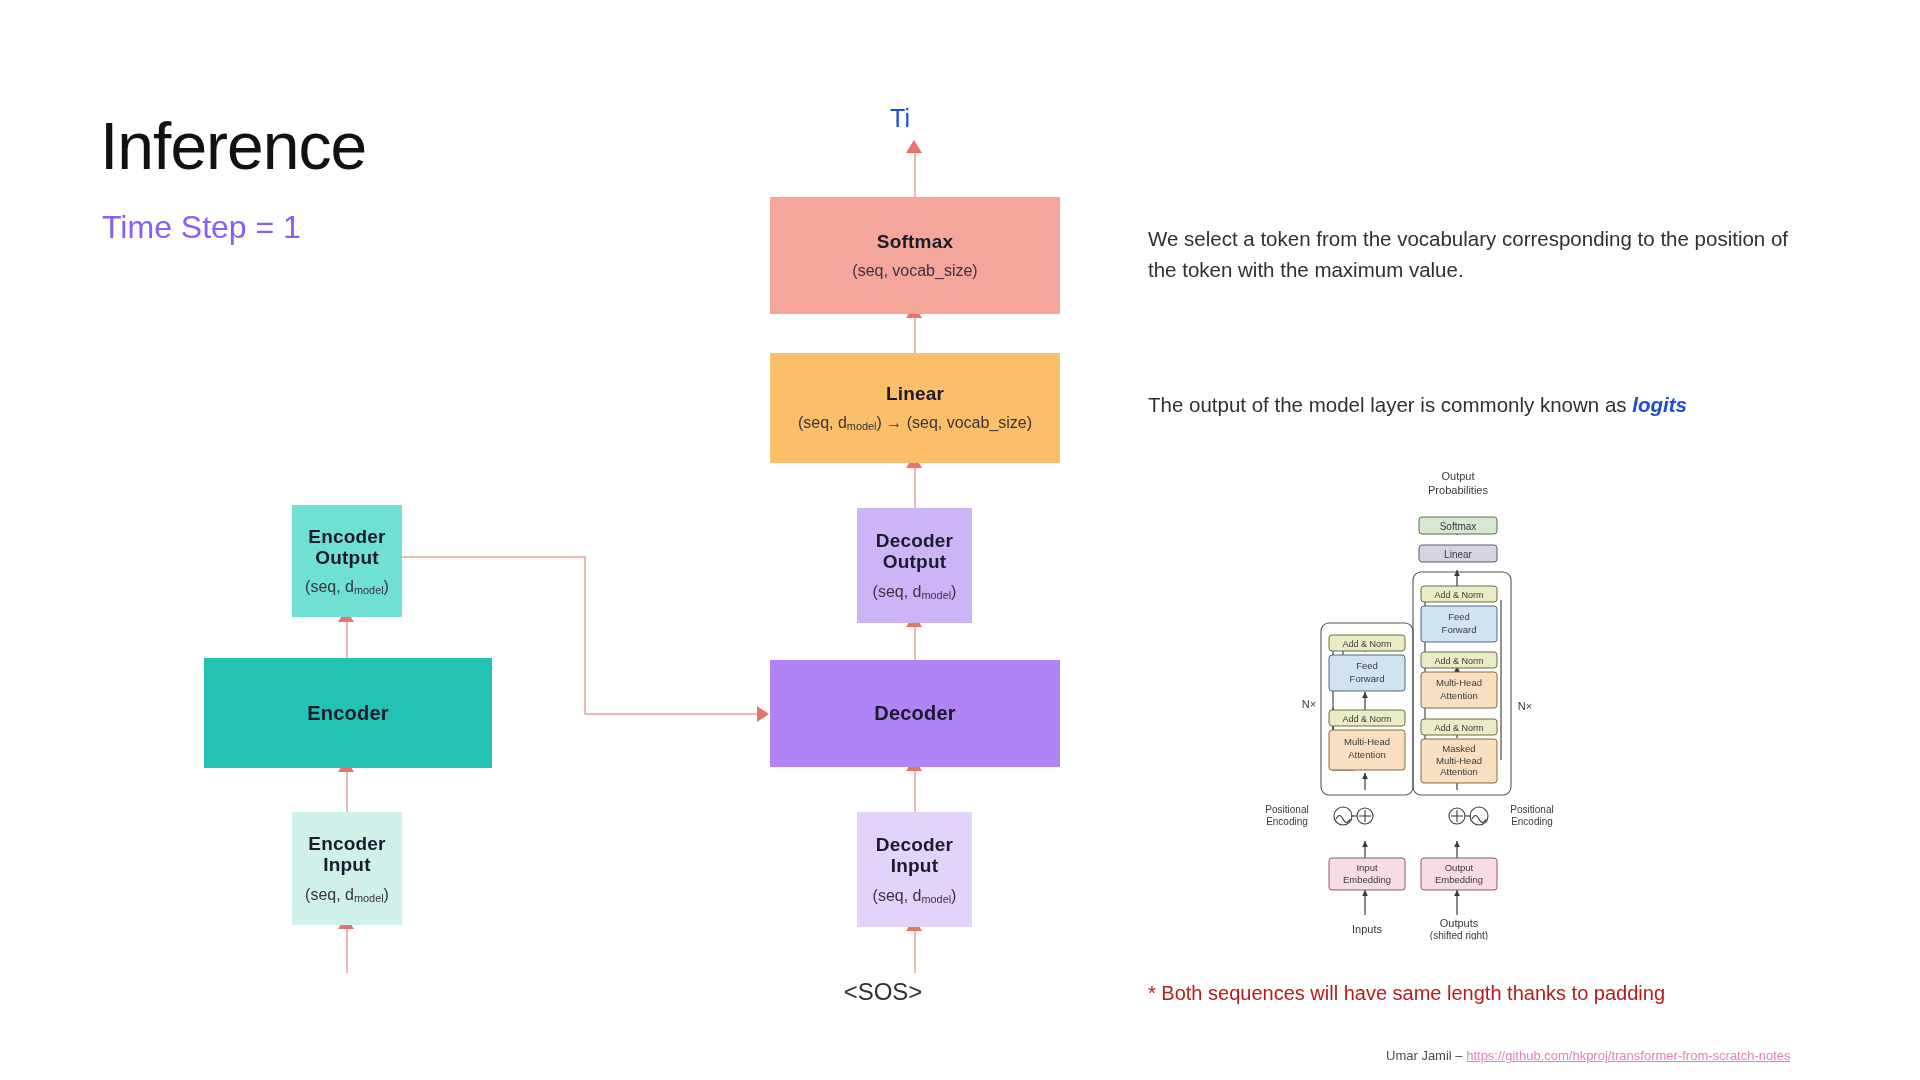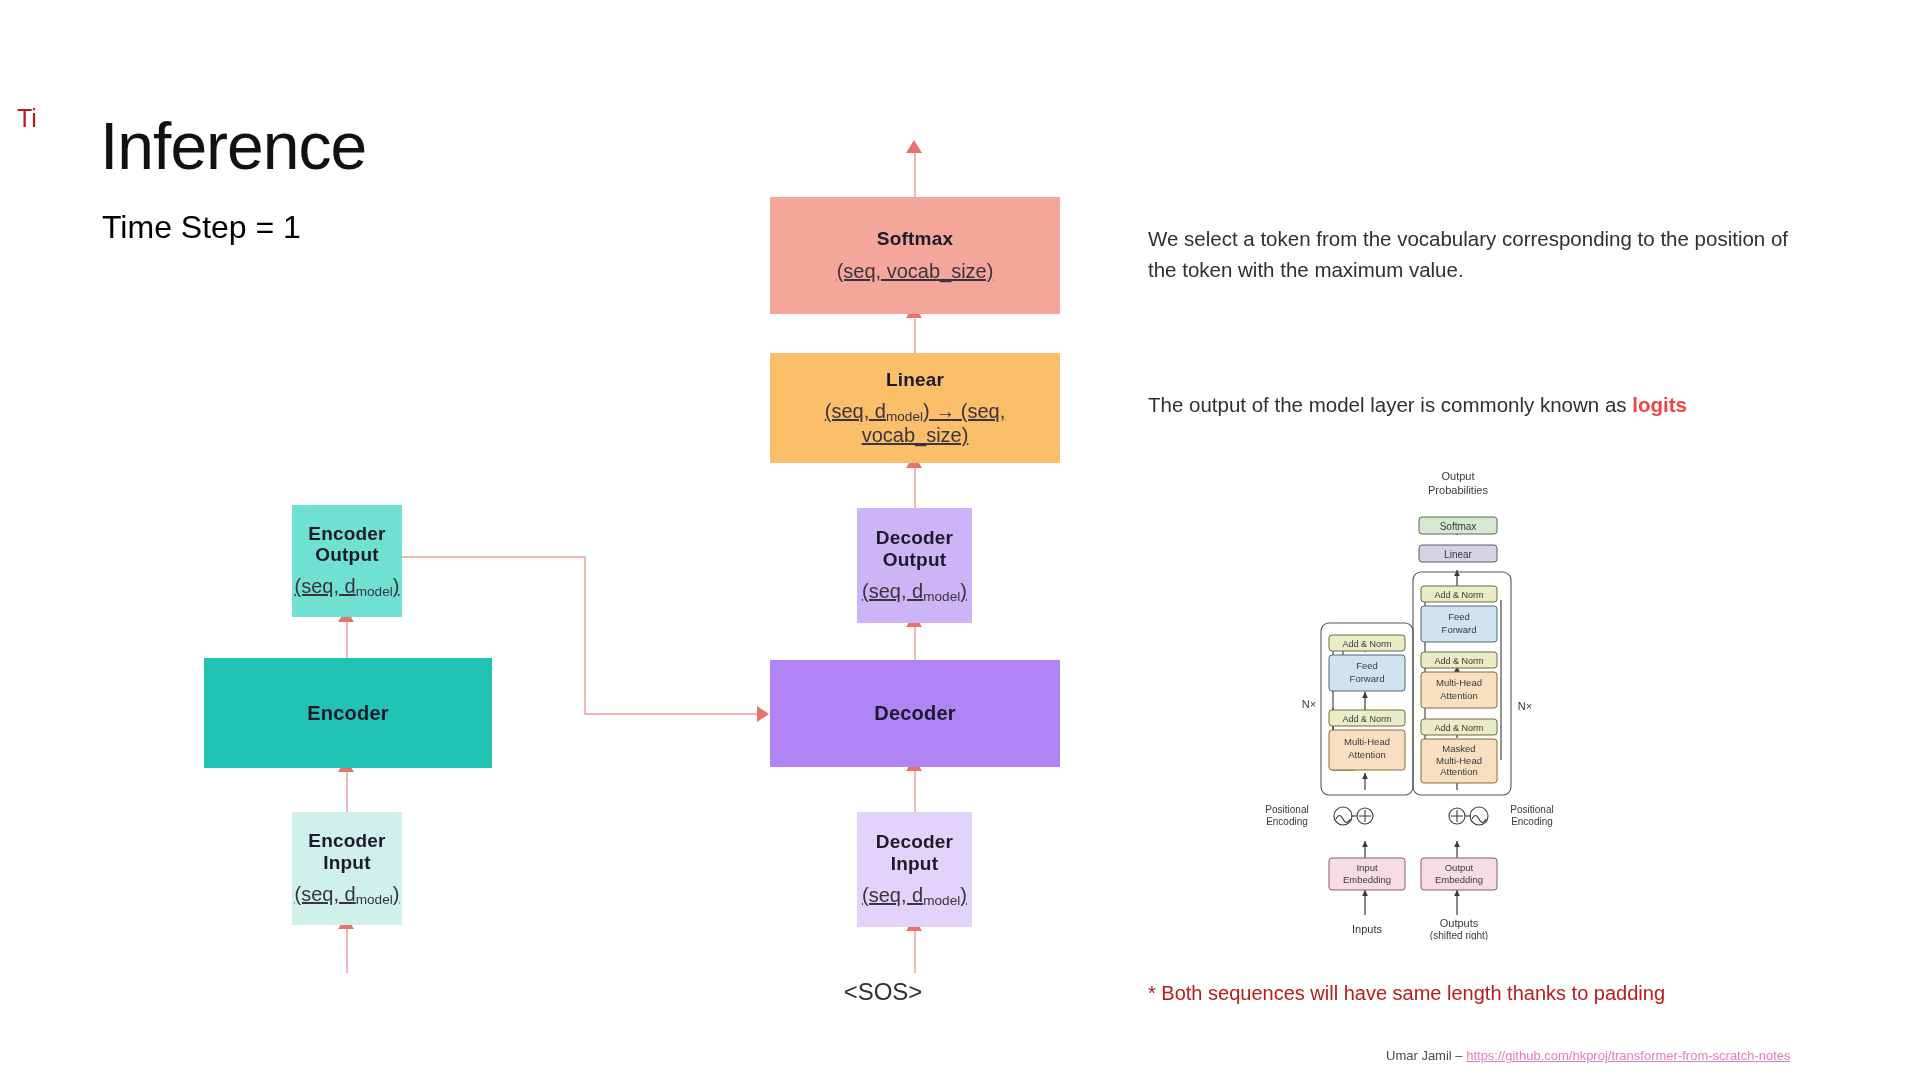--- a/index.html
+++ b/index.html
@@ -14,21 +14,21 @@
   .slide{position:absolute;inset:0;}
 
   
   #title{
     position:absolute;left:100px;top:113px;
     font-size:66px;font-weight:400;letter-spacing:-1px;
     color:#111111;line-height:1;
   }
   #subtitle{
     position:absolute;left:102px;top:211px;
-    font-size:32px;font-weight:400;color:#000000;line-height:1;
+    font-size:32px;font-weight:400;color:#8b5cf6;line-height:1;
   }
 
   
   .node{
     position:absolute;
     display:flex;flex-direction:column;
     align-items:center;justify-content:center;
     box-sizing:border-box;
     text-align:center;
   }
@@ -38,21 +38,21 @@
   }
   .node .ndim{
     font-weight:400;
     color:#3a3340;
     margin-top:10px;
   }
   .ndim sub{font-size:.68em;vertical-align:-.22em;}
 
   
   .big{font-size:19px;}
-  .big .ndim{font-size:20px;text-decoration:underline;}
+  .big .ndim{font-size:16px;}
   .wide .nlabel{font-size:20px;}
 
   
   .c-softmax{background:#F4A69B;}
   .c-linear {background:#FBBF69;}
   .c-decout {background:#CDB4F6;}
   .c-decoder{background:#B184F5;}
   .c-decin  {background:#E2D3FA;}
   .c-encout {background:#6FE0D2;}
   .c-encoder{background:#22C3B4;}
@@ -81,43 +81,42 @@
   .arrowhead.right{
     border-left:12px solid #E8736A;
     border-right:0;
     border-top:8px solid transparent;
     border-bottom:8px solid transparent;
   }
 
   
   #ti-label{
     position:absolute;left:0;top:104px;width:1830px;
-    text-align:left;font-size:25px;color:#b91c1c;
+    text-align:center;font-size:25px;color:#1d4ed8;
     pointer-events:none;
-    padding-left:32px;
   }
   #ti-label span{position:relative;left:-15px;}
 
   
   .seqcap{
     position:absolute;font-size:24px;color:#2f2f3a;
     text-align:center;white-space:nowrap;
   }
   #cap-enc{left:0;top:978px;width:700px;}
   #cap-dec{left:668px;top:978px;width:430px;}
 
   
   .para{
     position:absolute;
     font-size:20.5px;line-height:1.5;color:#2f3034;
     font-weight:400;
   }
   #para1{left:1148px;top:224px;width:670px;}
   #para2{left:1148px;top:390px;width:680px;}
-  .para b{font-weight:700;color:#ef4444;}
+  .para b{font-weight:700;color:#1d4ed8;font-style:italic;}
 
   #footnote{
     position:absolute;left:1148px;top:982px;
     font-size:20px;color:#b91c1c;
   }
 
   #credit{
     position:absolute;left:1386px;top:1048px;
     font-size:13px;color:#4a4a52;white-space:nowrap;
   }

